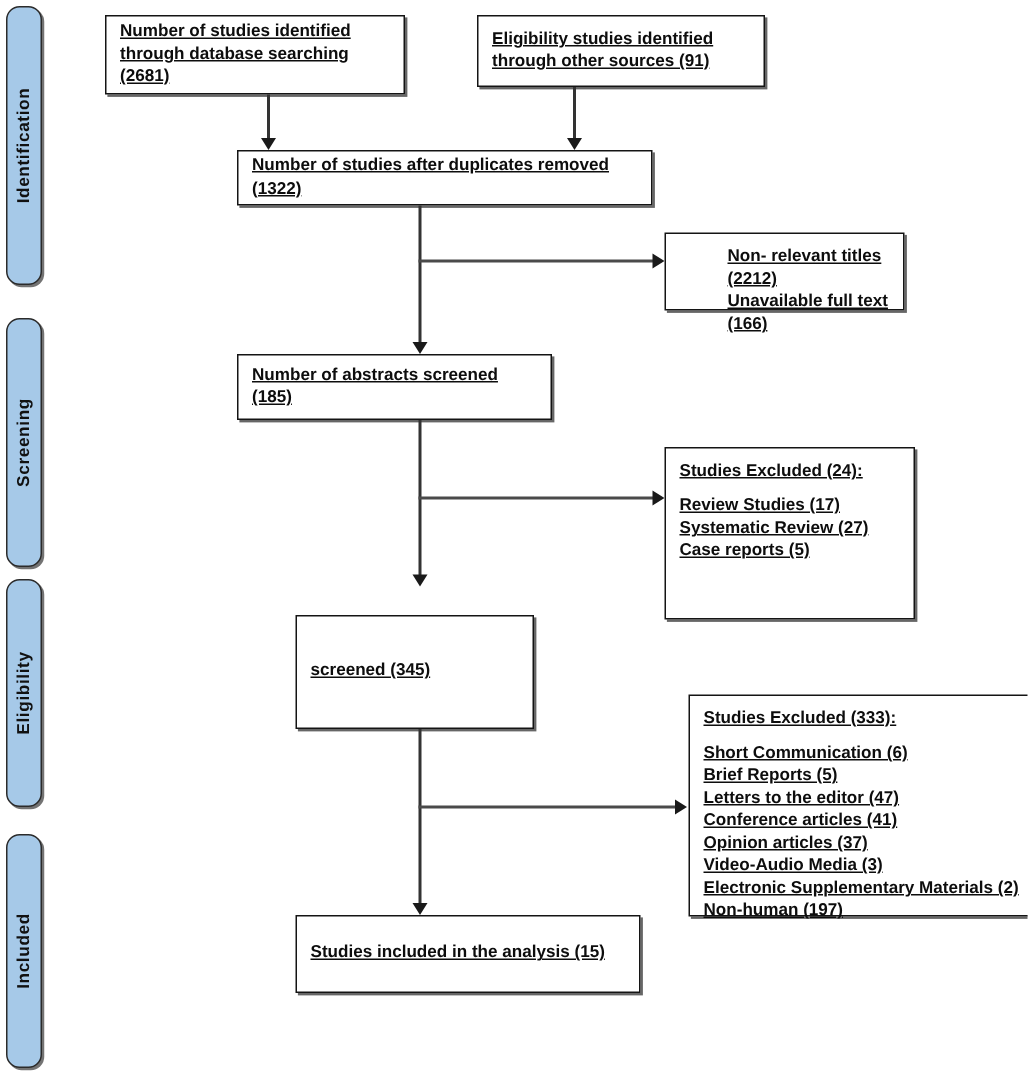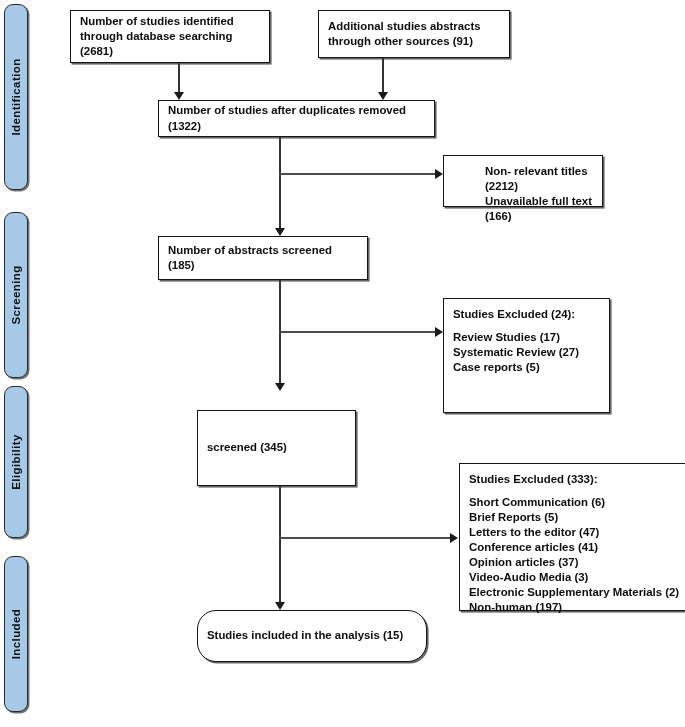--- a/index.html
+++ b/index.html
@@ -41,20 +41,21 @@
     align-items:center;
   }
   .fbox .btext{
     font-size:11.4px;
     font-weight:bold;
     color:#0d0d0d;
     line-height:1.32;
     padding:0 9px;
     width:100%;
     box-sizing:border-box;
+    text-decoration:underline;
   }
   .fbox.v-top .btext{align-self:flex-start;padding-top:8px;}
   .blank-line{display:block;height:8px;}
 
   
   .vline{position:absolute;width:1.6px;background:#333333;}
   .hline{position:absolute;height:1.6px;background:#4a4a4a;}
   .arrow-down{
     position:absolute;width:0;height:0;
     border-left:5px solid transparent;
@@ -91,21 +92,21 @@
 
   <div class="fbox" style="left:70px;top:10px;width:200px;height:53px;">
     <div class="btext">
       <span>Number of studies identified</span><br>
       <span>through database searching (2681)</span>
     </div>
   </div>
 
   <div class="fbox" style="left:318px;top:10px;width:192px;height:48px;">
     <div class="btext">
-      <span>Additional studies abstracts</span><br>
+      <span>Eligibility studies identified</span><br>
       <span>through other sources (91)</span>
     </div>
   </div>
 
   <div class="vline" style="left:178px;top:63px;height:32px;"></div>
   <div class="arrow-down" style="left:174px;top:92px;"></div>
 
   <div class="vline" style="left:382px;top:58px;height:37px;"></div>
   <div class="arrow-down" style="left:378px;top:92px;"></div>
 
@@ -167,17 +168,17 @@
       <span>Brief Reports (5)</span><br>
       <span>Letters to the editor (47)</span><br>
       <span>Conference articles (41)</span><br>
       <span>Opinion articles (37)</span><br>
       <span>Video-Audio Media (3)</span><br>
       <span>Electronic Supplementary Materials (2)</span><br>
       <span>Non-human (197)</span>
     </div>
   </div>
 
-  <div class="fbox" style="left:197px;top:610px;width:230px;height:52px;border-radius:19px;">
+  <div class="fbox" style="left:197px;top:610px;width:230px;height:52px;">
     <div class="btext">Studies included in the analysis (15)</div>
   </div>
 
 </div>
 
 </body></html>

